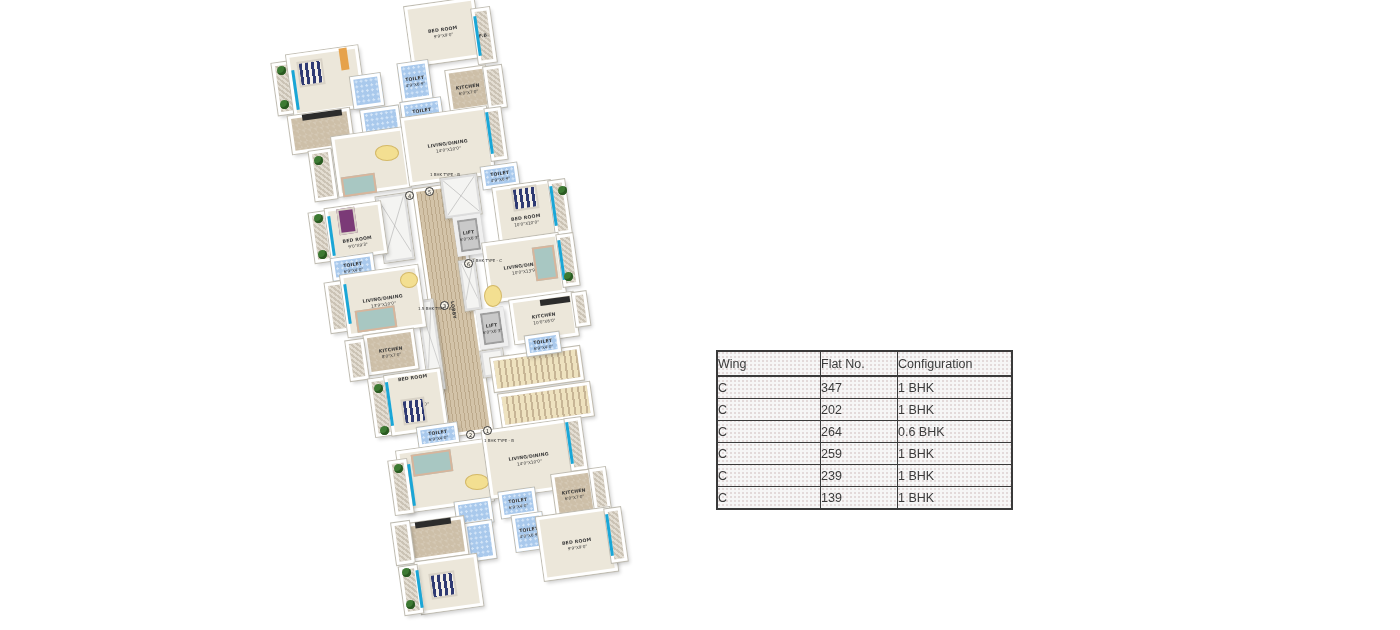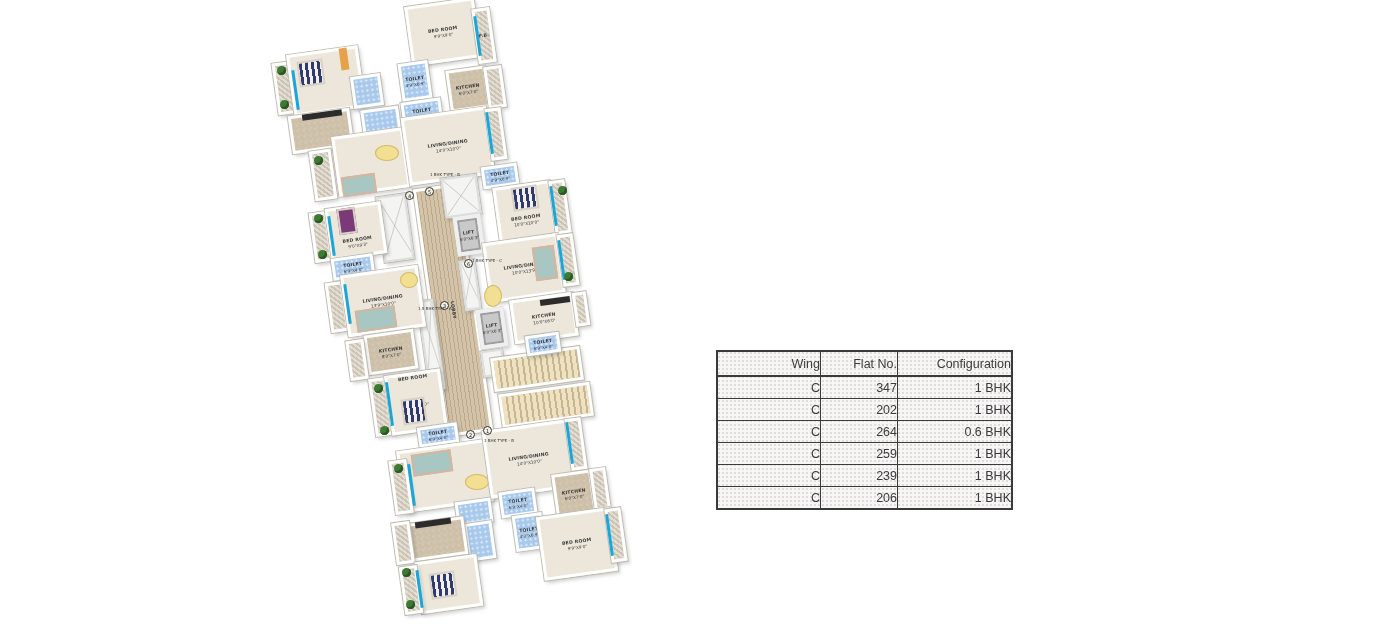--- a/index.html
+++ b/index.html
@@ -41,21 +41,21 @@
 
   
   .info-table {
     position:absolute; left:716px; top:350px; border-collapse:collapse;
     background:#f6f6f6;
     background-image: radial-gradient(#e3dada 0.8px, transparent 1px);
     background-size:4px 4px;
     border:2px solid #3a3a3a;
   }
   .info-table td, .info-table th {
-    border:1px solid #3a3a3a; height:21px; padding:0; text-align:right;
+    border:1px solid #3a3a3a; height:21px; padding:0; text-align:left;
     font-family:"Liberation Sans", sans-serif; font-size:12.5px; color:#3b3b3b; font-weight:normal;margin-left:24px;
   }
   .info-table th { height:23px; border-bottom:2px solid #3a3a3a; }
   .col-wing { width:102px; }
   .col-flat { width:76px; }
   .col-conf { width:113px; }
 </style>
 </head>
 <body>
 
@@ -306,17 +306,17 @@
       <td>259</td>
       <td>1 BHK</td>
     </tr>
     <tr>
       <td>C</td>
       <td>239</td>
       <td>1 BHK</td>
     </tr>
     <tr>
       <td>C</td>
-      <td>206</td>
+      <td>139</td>
       <td>1 BHK</td>
     </tr>
   </tbody>
 </table>
 
 </body></html>

